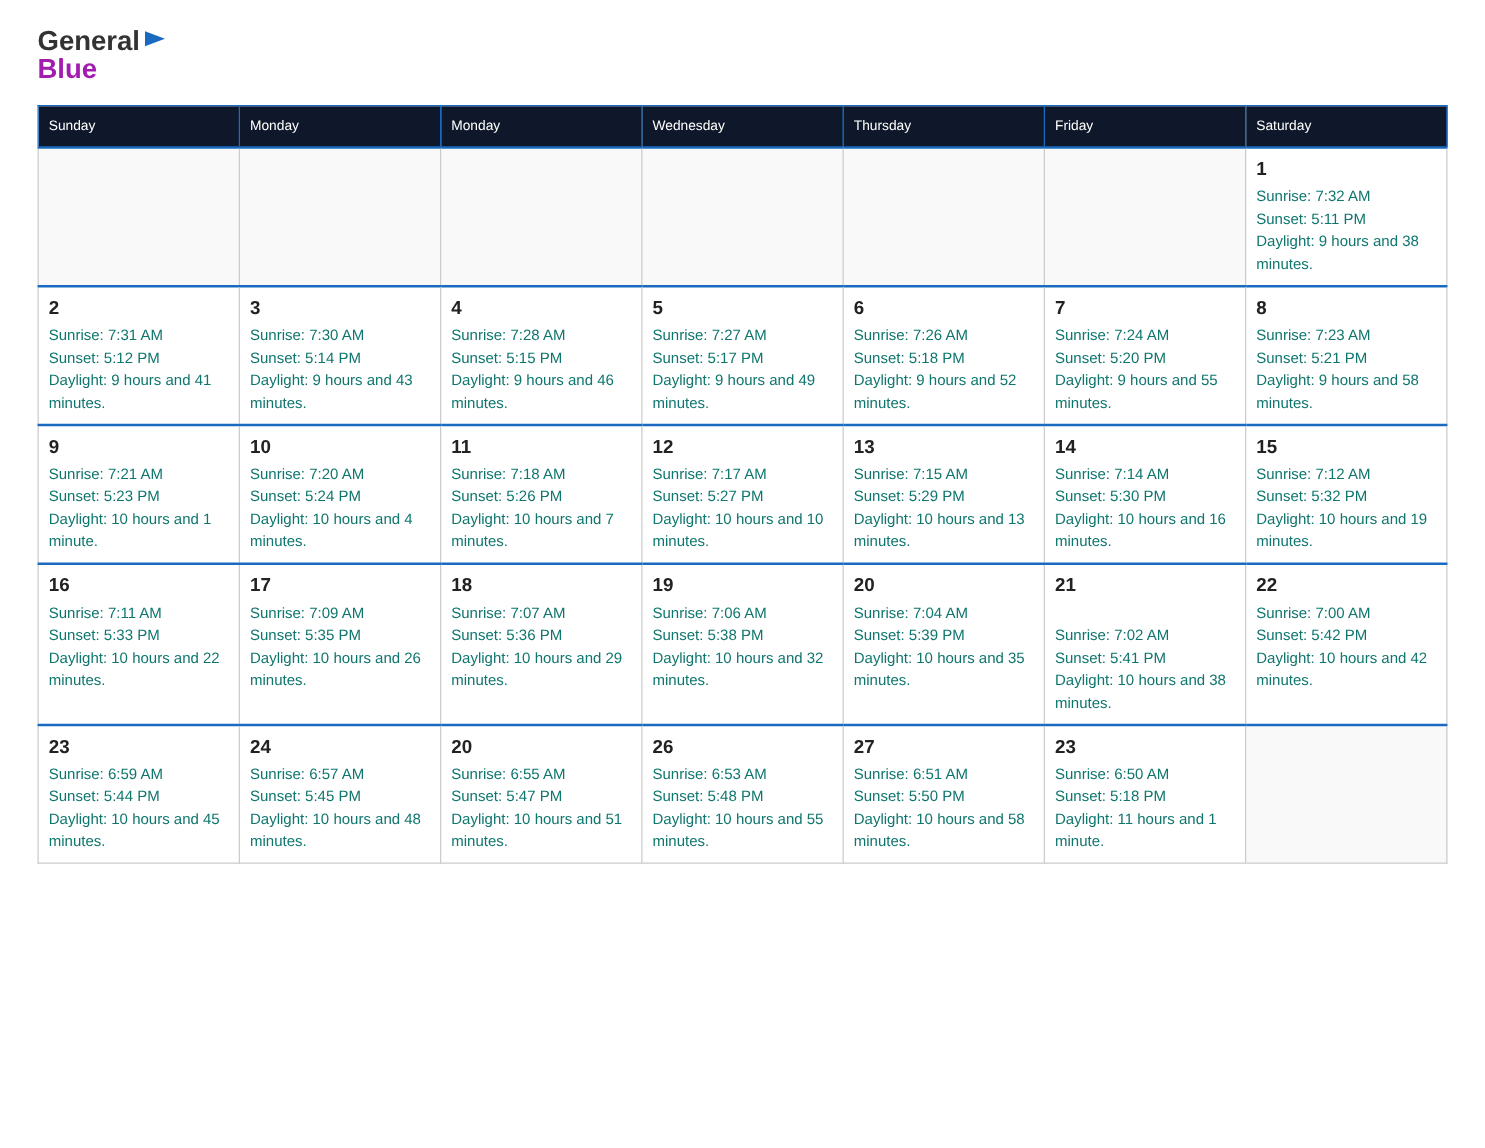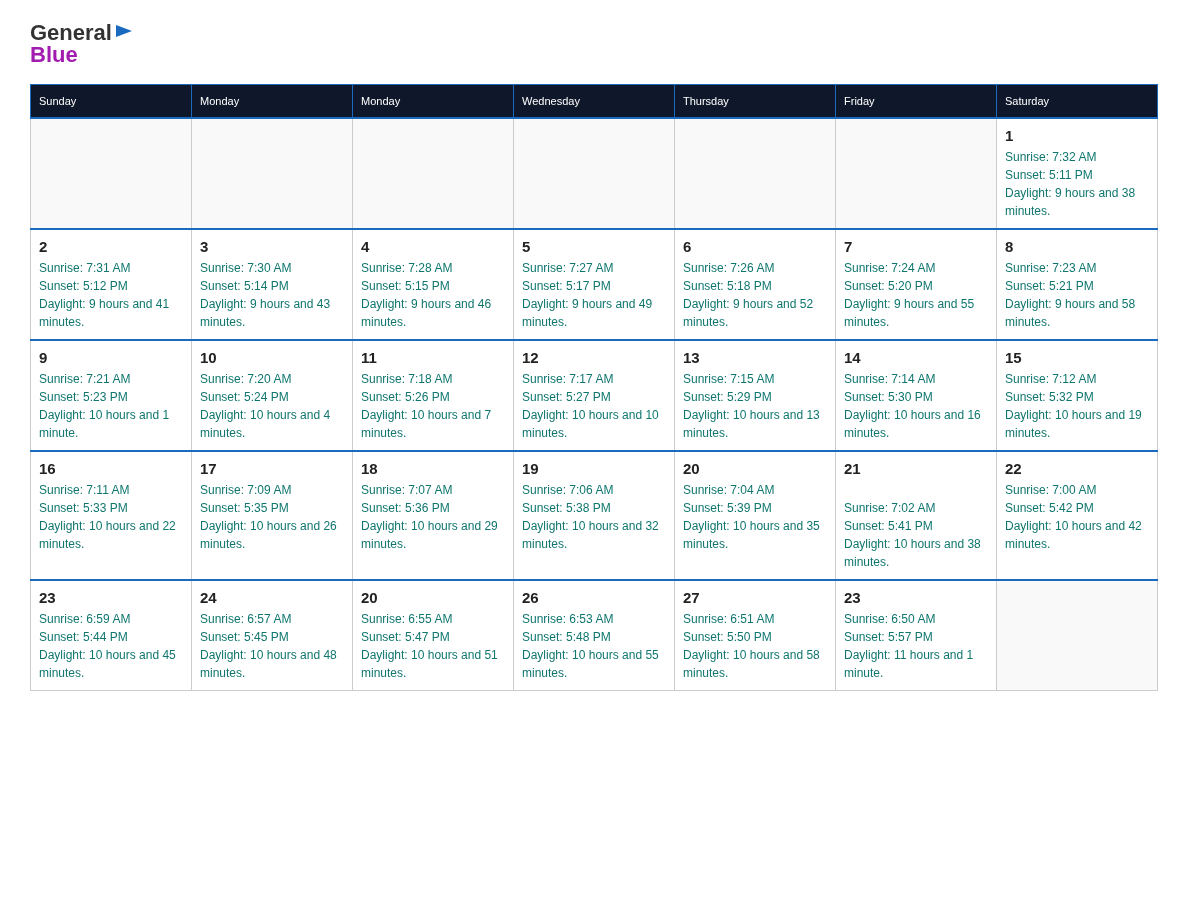--- a/index.html
+++ b/index.html
@@ -284,19 +284,19 @@
         </td>
         <td>
           <span class="day-number">27</span>
           <div class="day-info" style="white-space: pre-line;">Sunrise: 6:51 AM
 Sunset: 5:50 PM
 Daylight: 10 hours and 58 minutes.</div>
         </td>
         <td>
           <span class="day-number">23</span>
           <div class="day-info" style="white-space: pre-line;">Sunrise: 6:50 AM
-Sunset: 5:57 PM
+Sunset: 5:18 PM
 Daylight: 11 hours and 1 minute.</div>
         </td>
         <td class="empty"></td>
       </tr>
     </tbody>
 </table>
 
 </body></html>

